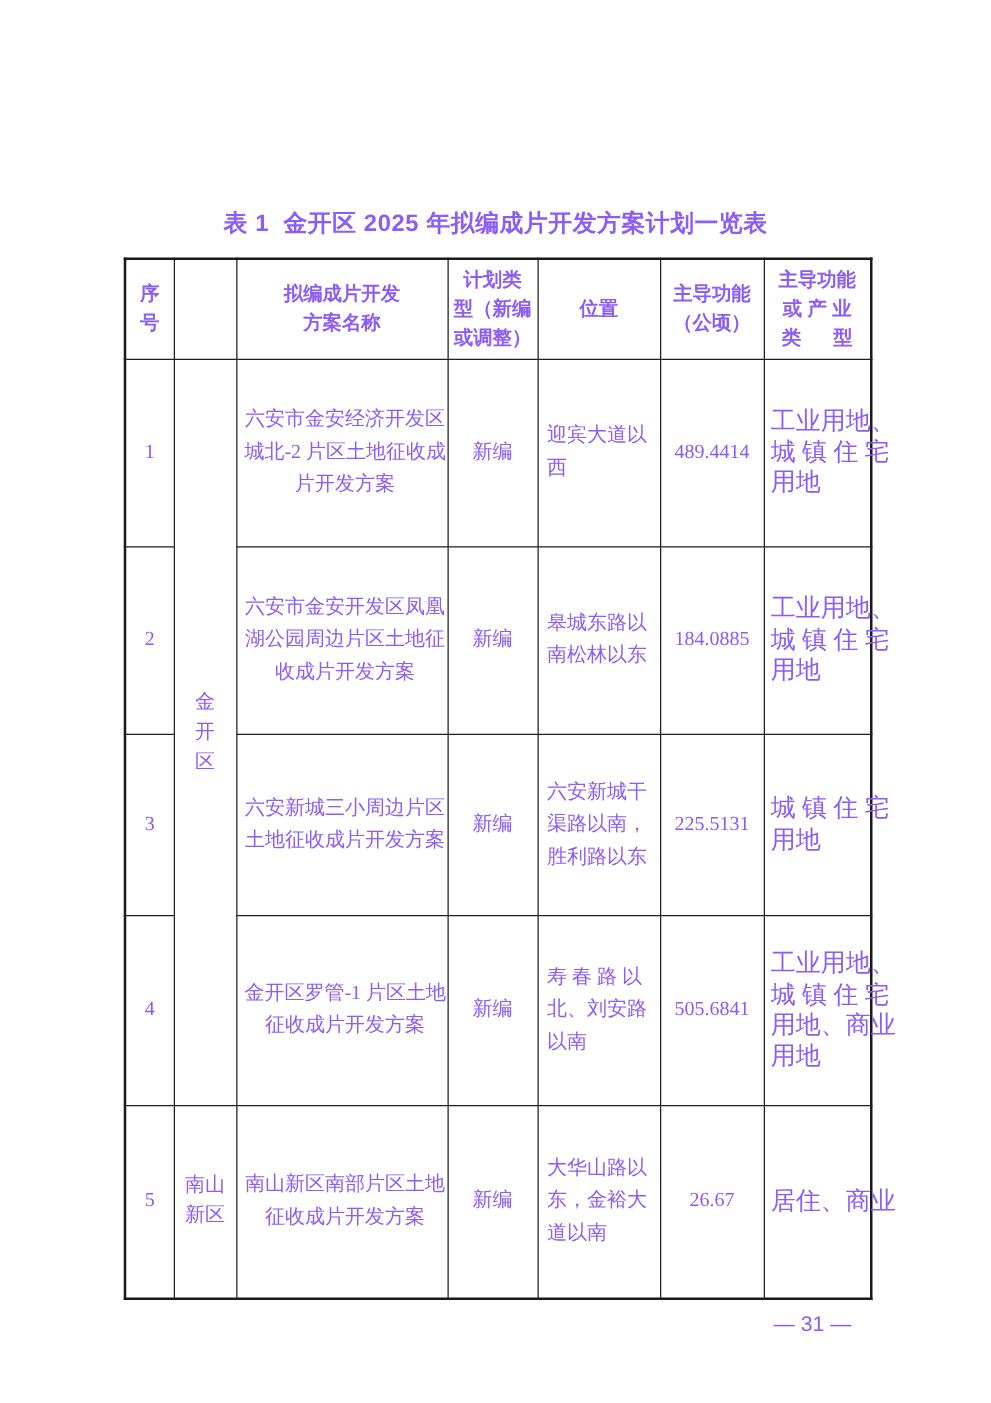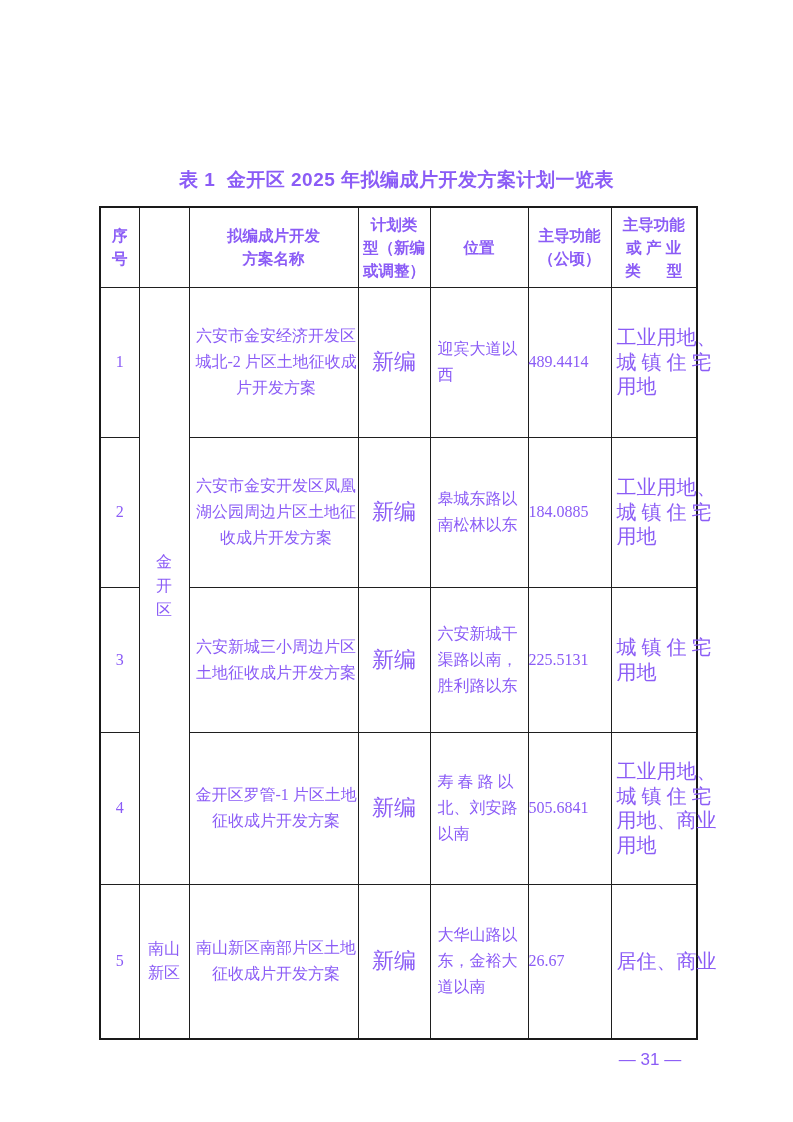--- a/index.html
+++ b/index.html
@@ -55,23 +55,23 @@
     text-align: center;
   }
   .plan-table td {
     font-family: "Liberation Serif", serif;
     font-size: 16px;
     line-height: 26px;
   }
   td.c-index { text-align: center; }
   td.c-district { text-align: center; line-height: 24px; }
   td.c-name { text-align: center; padding-left: 6px; padding-right: 1px; }
-  td.c-type { text-align: center; font-size: 22px; }
+  td.c-type { text-align: center; font-size: 16px; }
   td.c-loc { text-align: left; padding-left: 7px; padding-right: 1px; }
-  td.c-area { text-align: left; }
+  td.c-area { text-align: center; }
   td.c-func { text-align: left; padding-left: 5px; padding-right: 1px; font-size: 20px; line-height: 24.5px; }
   .page-num {
     position: absolute;
     top: 1022px;
     left: 608px;
     width: 84px;
     text-align: center;
     font-size: 17px;
     line-height: 20px;
     font-family: "Liberation Sans", sans-serif;

